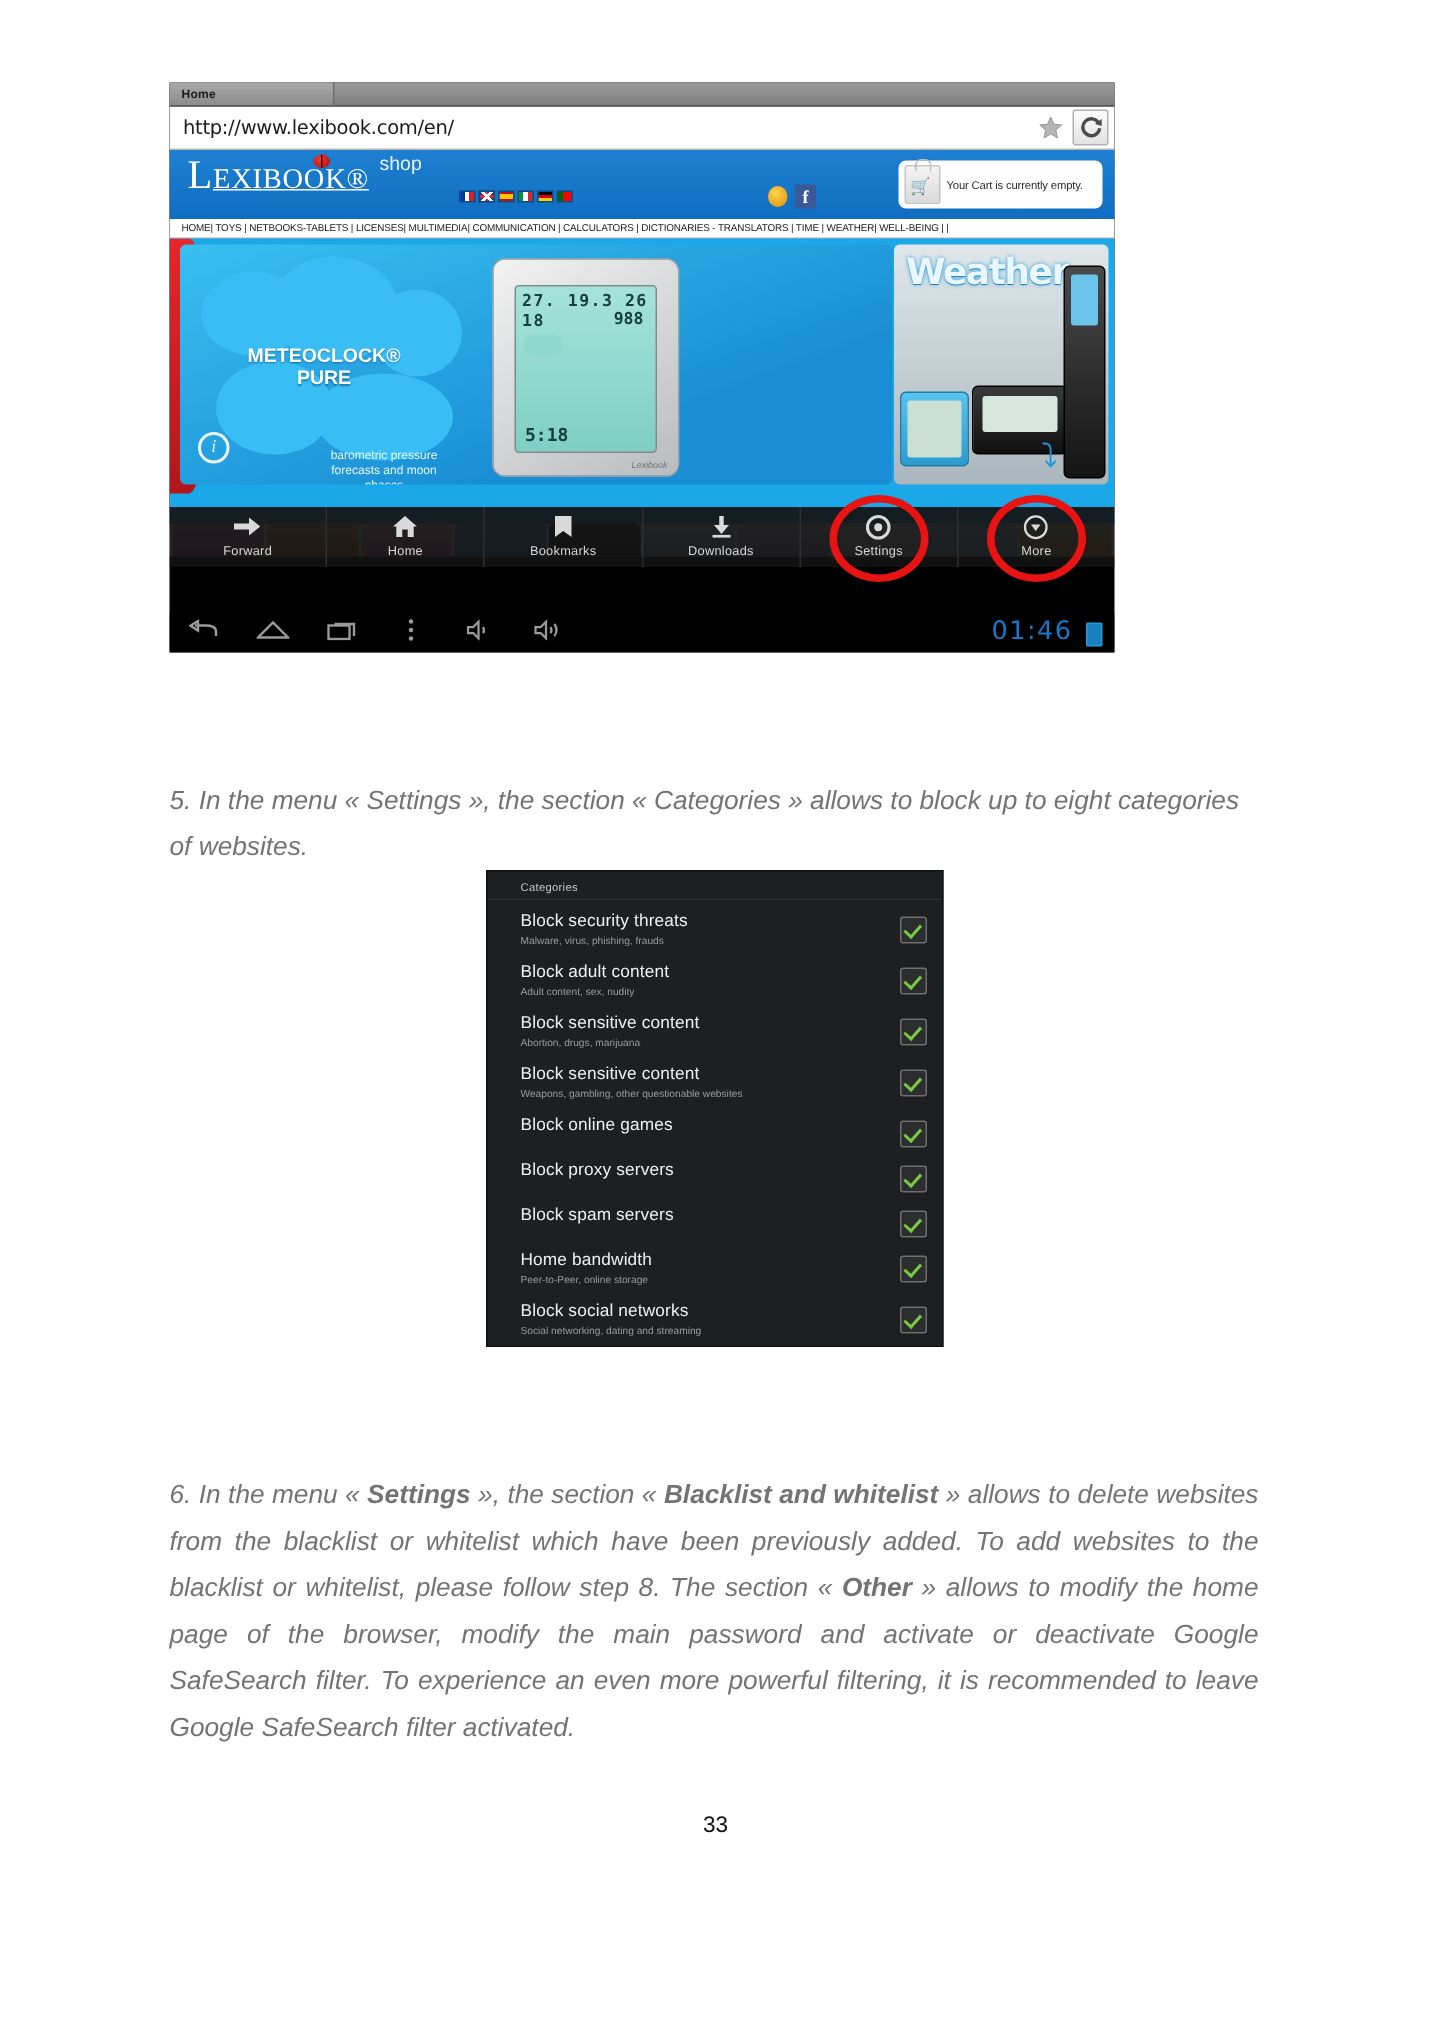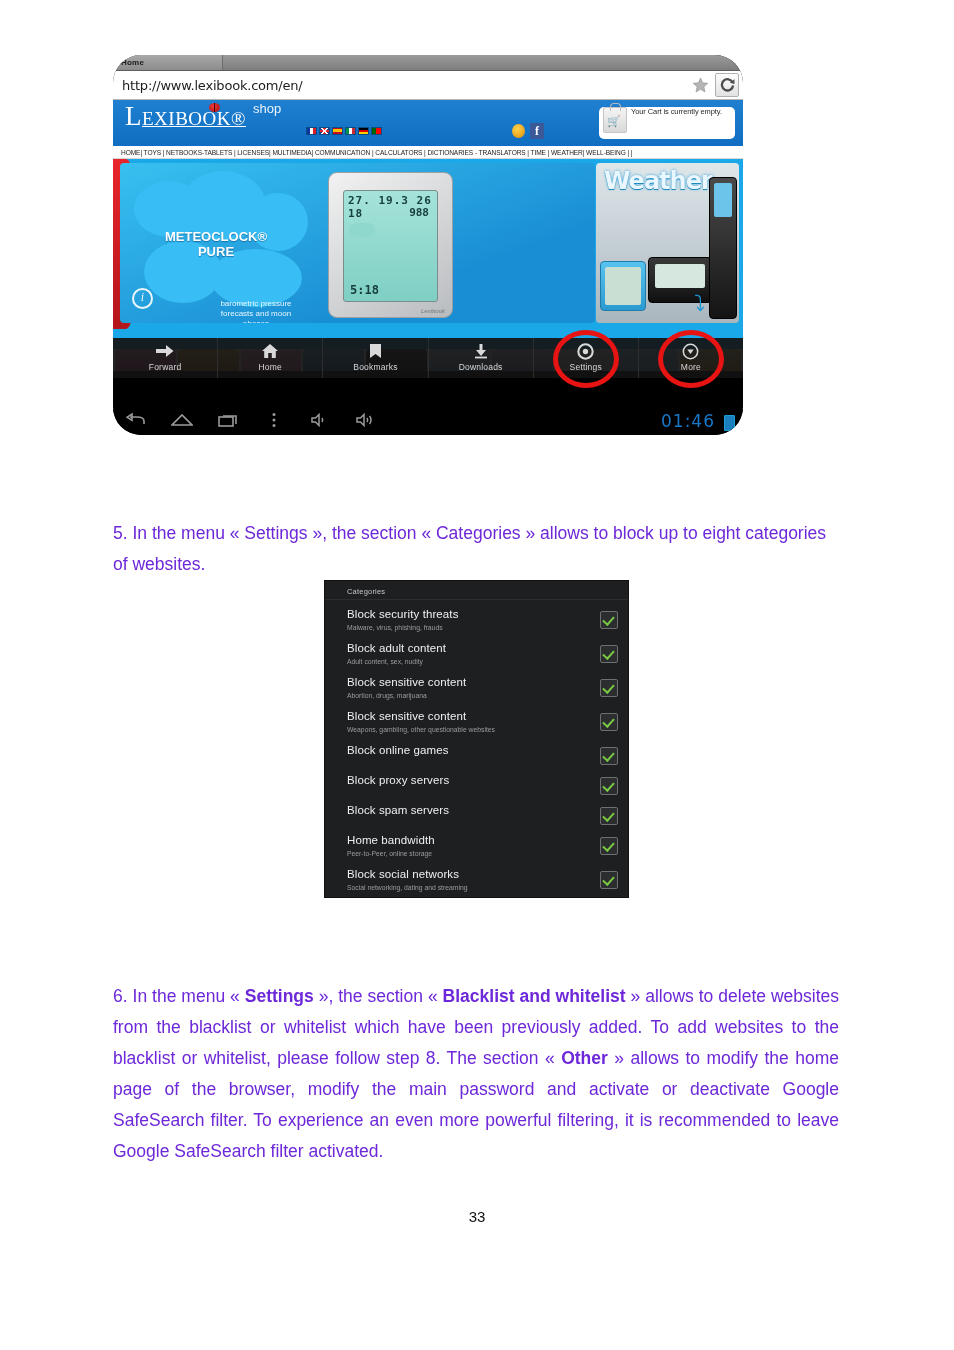--- a/index.html
+++ b/index.html
@@ -7,21 +7,20 @@
     width:954px;height:1350px;background:#ffffff;
     font-family:"Liberation Sans", sans-serif;
     color:#000;position:relative;overflow:hidden;
   }
 
   
   .fig-browser{
     position:absolute;left:113px;top:55px;width:630px;height:380px;
     background:#000;overflow:hidden;
     box-sizing:border-box;
-    border-radius:28px;
   }
   .br-tabbar{
     height:15px;background:linear-gradient(#9b9b9b,#7e7e7e);
     border-bottom:1px solid #5d5d5d;position:relative;
   }
   .br-tab{
     position:absolute;left:0;top:0;height:15px;width:110px;
     background:linear-gradient(#a9a9a9,#8c8c8c);
     border-right:1px solid #6e6e6e;
     font-size:8px;font-weight:bold;color:#1b1b1b;
@@ -77,21 +76,21 @@
     border:1px solid #9fc4e2;font-size:8px;color:#8a8a8a;
     padding:2px 0 0 4px;box-sizing:border-box;margin-top:30px;
   }
   .search-go{position:absolute;left:399px;top:24px;width:13px;height:14px;border-radius:50%;
     background:radial-gradient(circle at 40% 35%,#ffd34d,#e08b05);}
   .fb-btn{position:absolute;left:417px;top:23px;width:14px;height:16px;background:#3b5998;
     color:#fff;font-family:"Liberation Serif",serif;font-weight:bold;font-size:12px;
     text-align:center;line-height:16px;}
   .cart{
     position:absolute;right:8px;top:7px;width:136px;height:32px;background:#fff;
-    border-radius:5px;display:flex;padding-left:4px;box-sizing:border-box;
+    border-radius:5px;display:flex;align-items:center;padding-left:4px;box-sizing:border-box;
   }
   .cart-bag{width:22px;height:24px;background:linear-gradient(#f4f4f4,#d9d9d9);
     border:1px solid #c5c5c5;border-radius:2px;position:relative;margin-right:4px;}
   .cart-bag:before{content:"";position:absolute;left:6px;top:-5px;width:9px;height:7px;
     border:1px solid #bbb;border-bottom:none;border-radius:4px 4px 0 0;}
   .cart-bag:after{content:"\1F6D2";position:absolute;left:3px;top:7px;font-size:11px;color:#1a73c8;}
   .cart-txt{font-size:7.5px;color:#2b2b2b;letter-spacing:-.1px;}
 
   
   .site-nav{
@@ -176,21 +175,21 @@
     display:flex;align-items:center;}
   .sys-ico{width:46px;text-align:center;color:#b9b9b9;}
   .sys-clock{position:absolute;right:28px;top:2px;color:#1878c8;font-size:17px;
     font-family:"DejaVu Sans",sans-serif;letter-spacing:1px;}
   .sys-batt{position:absolute;right:8px;top:6px;width:9px;height:14px;border:1px solid #19a0d8;
     border-radius:1px;background:#1b7fbe;}
 
   
   .para{
     position:absolute;font-family:"Liberation Sans",sans-serif;
-    font-size:17.5px;line-height:31px;color:#6d28d9;
+    font-size:17.5px;line-height:31px;color:#737373;font-style:italic;
   }
   .p5{left:113px;top:500px;width:720px;}
   .p6{left:113px;top:963px;width:726px;text-align:justify;}
   .pageno{
     position:absolute;left:0;right:0;top:1208px;text-align:center;
     font-size:15px;color:#111;font-family:"Liberation Sans",sans-serif;
   }
 
   
   .fig-cat{

